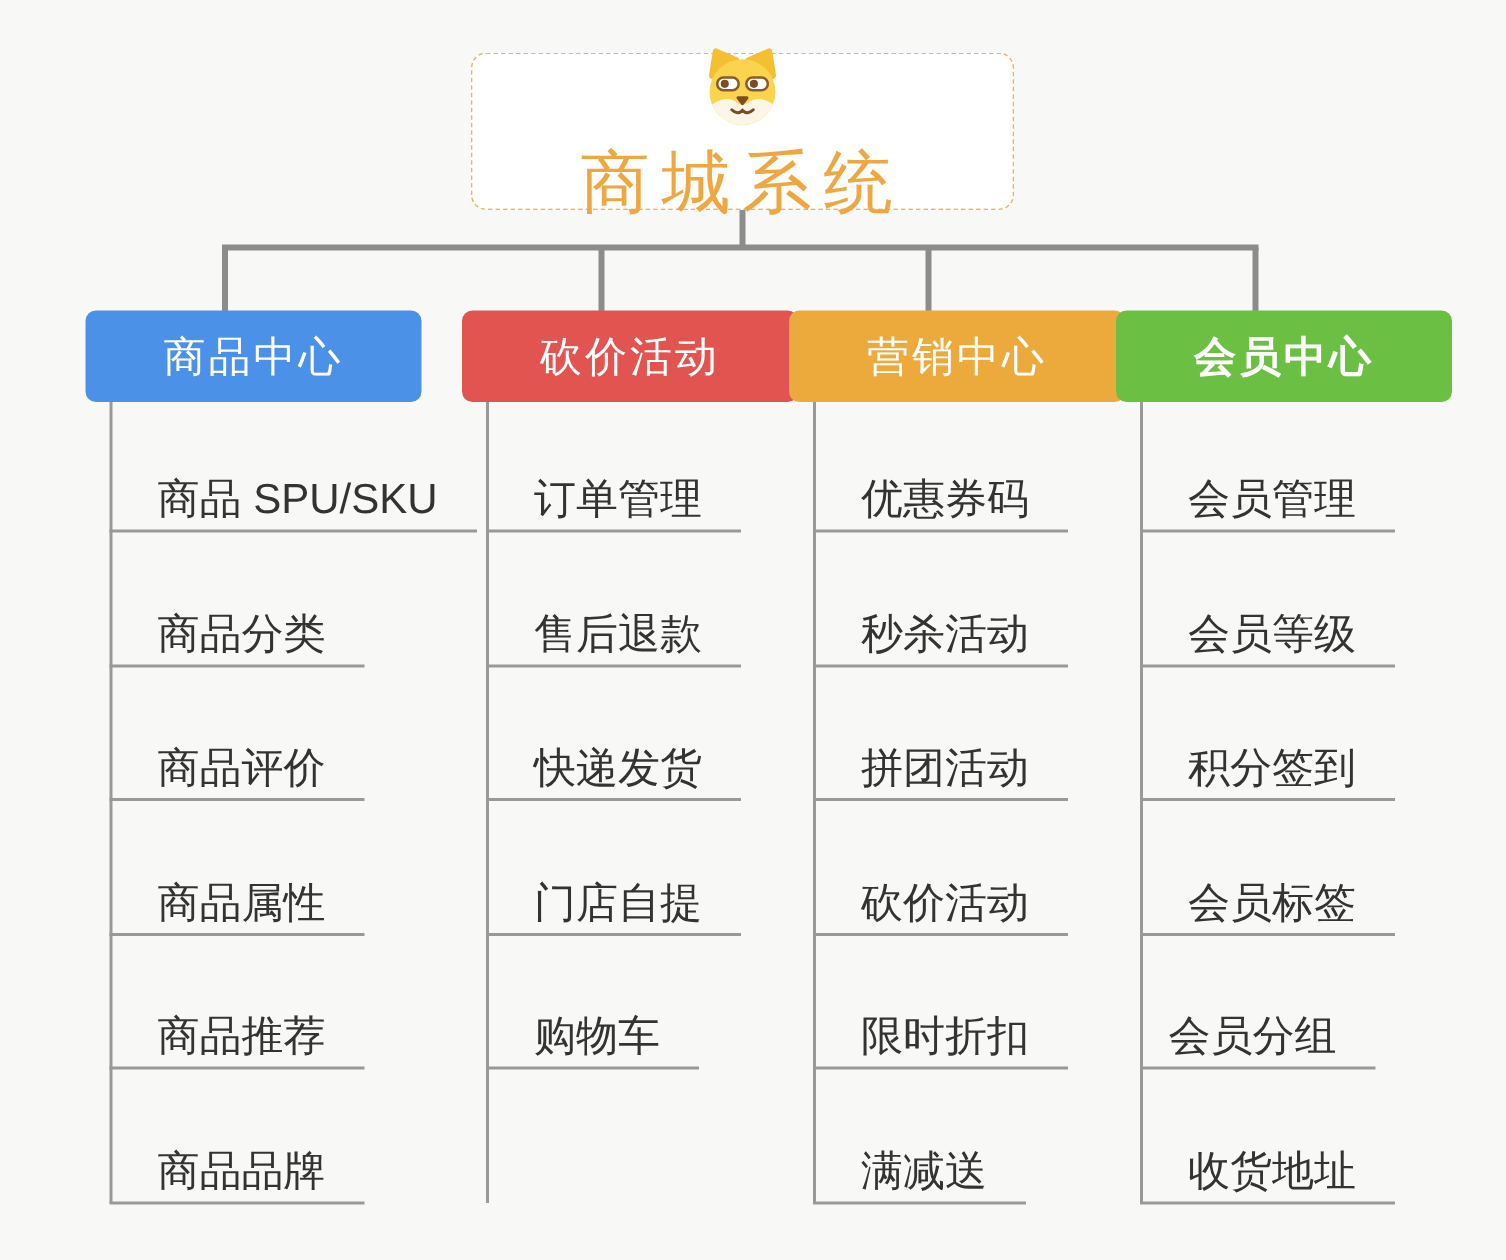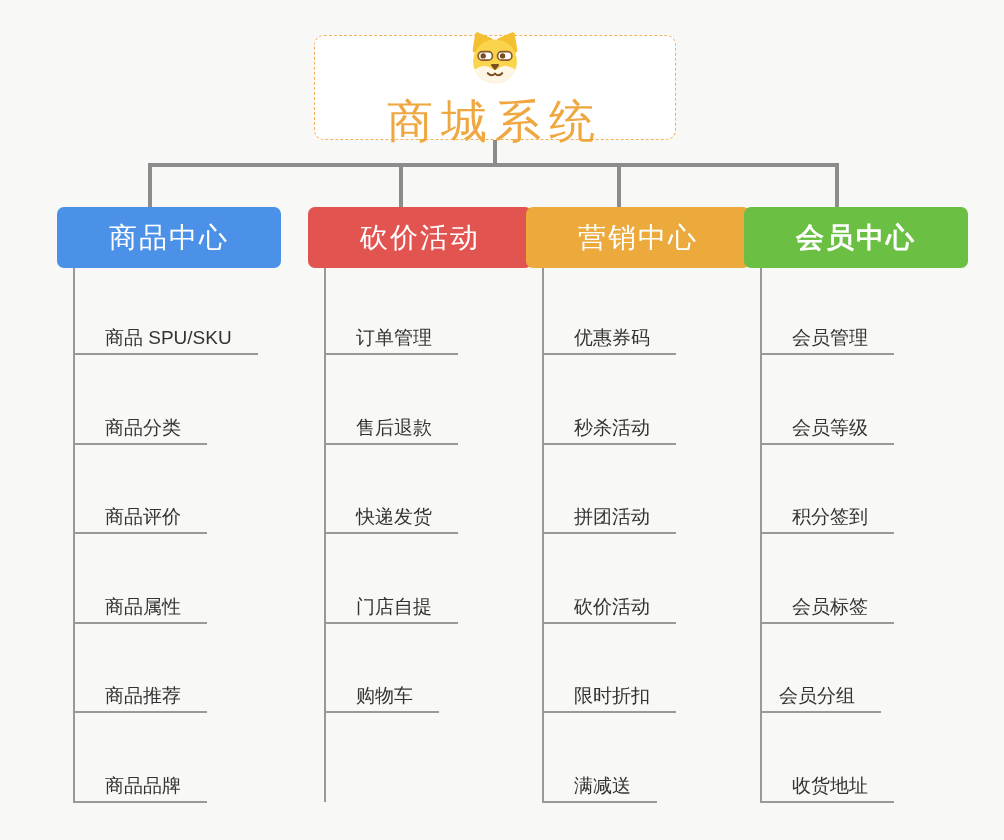--- a/index.html
+++ b/index.html
@@ -47,21 +47,21 @@
   }
   
   .branch-rail{position:absolute;top:268px;width:2px;height:534px;background:var(--rail);}
 
   
   .leaf{
     position:absolute;height:44px;box-sizing:border-box;
     display:flex;align-items:flex-end;
     padding:0 26px 6px 32px;
     border-bottom:2px solid var(--rail);
-    font-size:19px;color:var(--leaf-text);
+    font-size:28px;color:var(--leaf-text);
     white-space:nowrap;line-height:1;
   }
 </style>
 </head>
 <body>
 
 <div id="canvas">
 
   <div class="connector conn-stem"></div>
   <div class="connector conn-hline"></div>

